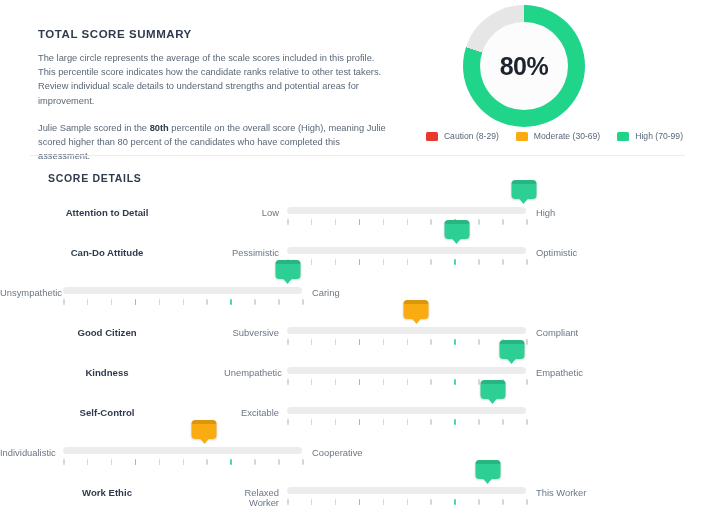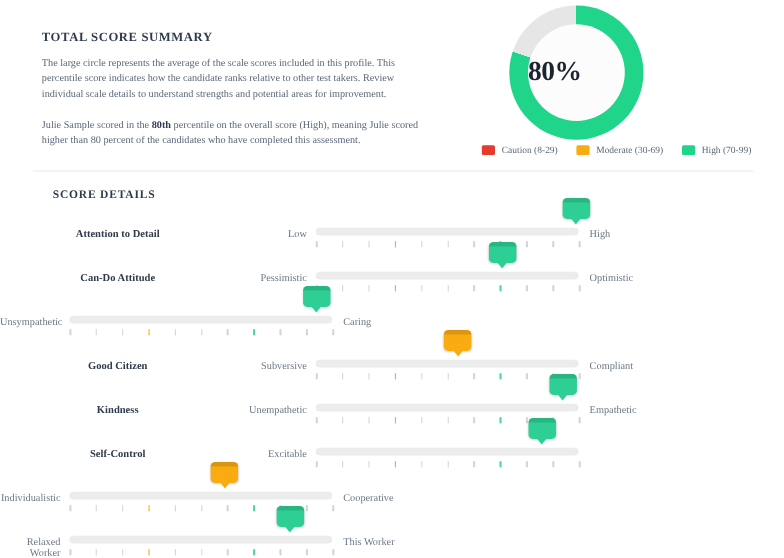--- a/index.html
+++ b/index.html
@@ -4,21 +4,21 @@
 <style>
   html,body{margin:0;padding:0;}
   body{
     width:713px;height:507px;
     background:#ffffff;
     font-family:"Liberation Sans", sans-serif;
     color:#3e4a5a;
     overflow:hidden;
     position:relative;
   }
-  .page{position:relative;width:690px;height:507px;font-family:Liberation Serif, serif;}
+  .page{position:relative;width:690px;height:507px;}
 
   
   .summary{
     position:absolute;left:0;top:0;width:713px;height:155px;
   }
   .summary-text{
     position:absolute;left:38px;top:28px;width:350px;
   }
   .sec-title{
     font-size:11.5px;
@@ -40,21 +40,21 @@
   .donut-wrap{
     position:absolute;left:463px;top:5px;width:122px;height:122px;
   }
   .donut{
     position:absolute;inset:0;
     border-radius:50%;
   }
   .donut-hole{
     position:absolute;left:17px;top:17px;right:17px;bottom:17px;
     background:#fcfcfc;border-radius:50%;
-    display:flex;align-items:center;
+    display:flex;align-items:center;justify-content:center;
   }
   .donut-label{
     font-size:25px;font-weight:700;color:#1d2430;letter-spacing:-0.5px;
   }
 
   
   .legend{
     position:absolute;right:30px;top:131px;
     display:flex;align-items:center;gap:17px;
     font-size:8.6px;color:#5a6777;
@@ -349,20 +349,21 @@
             </div>
             <div class="marker" style="left: 141.01px;">
               <div class="bubble" style="background: rgb(249, 171, 17); color: rgb(249, 171, 17);">
                 <span style="position: relative; z-index: 2;">59</span>
               </div>
             </div>
           </div>
           <div class="row-high">Cooperative</div>
         </div>
         <div class="row">
+          <div class="row-name">Work Ethic</div>
           <div class="row-low">Relaxed Worker</div>
           <div class="track-area">
             <div class="track"></div>
             <div class="ticks">
               <span class="tick" style="left: 0px;"></span>
               <span class="tick" style="left: 23.9px;"></span>
               <span class="tick" style="left: 47.8px;"></span>
               <span class="tick" style="left: 71.7px; background: rgb(249, 171, 17);"></span>
               <span class="tick" style="left: 95.6px;"></span>
               <span class="tick" style="left: 119.5px;"></span>

